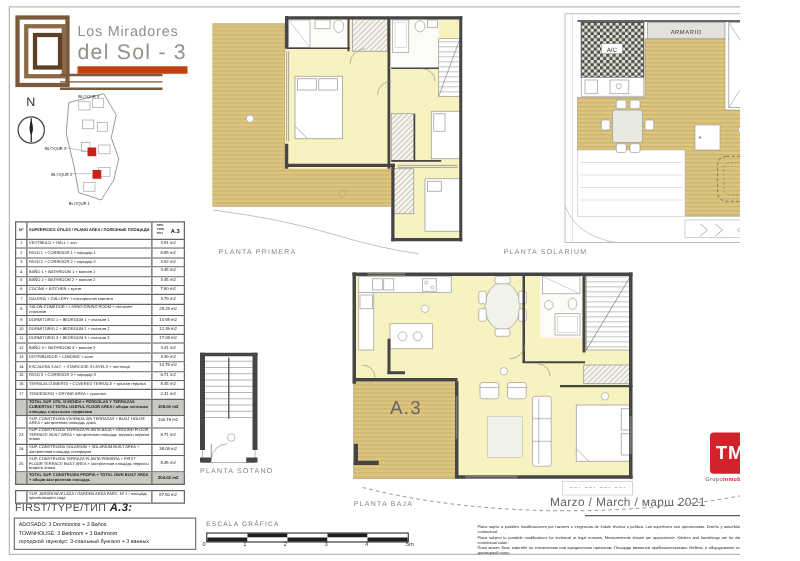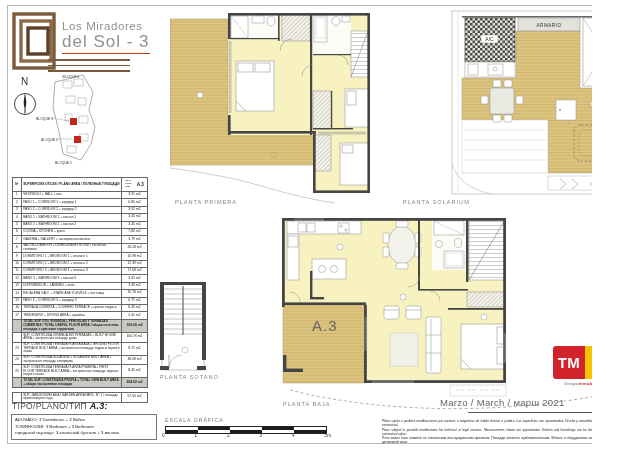--- a/index.html
+++ b/index.html
@@ -4,21 +4,21 @@
 <style>
   html,body{margin:0;padding:0;background:#fff;}
   body{font-family:"Liberation Sans",sans-serif;-webkit-font-smoothing:antialiased;}
   .sheet{position:relative;width:592px;height:449px;background:#fff;overflow:hidden;}
   .abs{position:absolute;}
   .frame{position:absolute;left:7px;top:5px;width:624px;height:437px;border:1px solid #b9b9b3;}
 
   
   .title-block{position:absolute;left:62px;top:20px;color:#93908a;}
   .title-l1{font-size:11.5px;letter-spacing:.6px;}
-  .title-l2{font-size:17px;letter-spacing:1px;border-bottom:1px solid #c2410c;display:inline-block;padding-bottom:1px;}
+  .title-l2{font-size:17px;letter-spacing:1px;border-bottom:6px solid #c2410c;display:inline-block;padding-bottom:1px;}
   .brown-line{position:absolute;left:48px;width:82px;height:1.8px;background:#7a5a3b;}
 
   
   .areas-table{font-size:3.2px;color:#222;line-height:1.15;}
   .t-row{display:flex;border-left:.5px solid #666;border-right:.5px solid #666;border-bottom:.5px solid #666;min-height:6.4px;align-items:stretch;background:#fff;}
   .t-head{border-top:.5px solid #666;font-weight:bold;min-height:13px;}
   .c-num{width:8px;flex:none;border-right:.5px solid #666;display:flex;align-items:center;justify-content:center;}
   .c-desc{flex:1;padding:.6px 1.2px;display:flex;align-items:center;}
   .c-val{width:25px;flex:none;border-left:.5px solid #666;display:flex;align-items:center;justify-content:center;font-size:3.4px;}
   .gray{background:#c9c9c4;font-weight:bold;}
@@ -44,21 +44,21 @@
   .sb-w{background:#fff;}
   .sb-ticks{position:absolute;left:162px;top:433px;width:169px;display:flex;justify-content:space-between;font-size:4.6px;color:#333;}
 
   
   .disclaimer{position:absolute;left:382px;top:419px;width:250px;font-size:3.15px;line-height:1.35;color:#1d1d1d;text-align:justify;}
 
   
   .date-label{position:absolute;left:440px;top:397px;width:190px;text-align:left;font-size:9.5px;color:#66635c;letter-spacing:.3px;}
   .date-line{position:absolute;left:468px;top:412px;width:164px;height:1px;background:#5a5a55;}
   .tm-logo{position:absolute;left:553px;top:346px;display:flex;}
-  .tm-red{width:32px;height:33px;background:#d2232a;border-radius:3px 0 0 3px;display:flex;align-items:center;justify-content:center;color:#fff;font-weight:bold;font-size:15px;letter-spacing:.5px;}
+  .tm-red{width:32px;height:33px;background:#d2232a;border-radius:3px 0 0 3px;display:flex;align-items:center;justify-content:center;color:#fff;font-weight:bold;font-size:15px;letter-spacing:.5px;margin-left:15px;}
   .tm-yellow{width:32px;height:33px;background:#f5c400;border-radius:0 3px 3px 0;position:relative;}
   .tm-circle{position:absolute;left:7px;top:7px;width:19px;height:19px;border-radius:50%;background:#fff;}
   .tm-tagline{position:absolute;left:553px;top:381px;width:64px;text-align:center;font-size:4.4px;font-weight:bold;letter-spacing:.2px;}
   .tag-gray{color:#8b8b87;}
   .tag-red{color:#d2232a;}
 </style>
 </head>
 <body>
 
 <div class="sheet">
@@ -262,21 +262,21 @@
         </div>
       </div>
     <div class="t-row garden-row">
       <div class="c-num"></div>
       <div class="c-desc">SUP. JARDÍN NIVELADA / GARDEN AREA PARC. Nº 1 / площадь прилегающего сада</div>
       <div class="c-val">57.50 m2</div>
     </div>
   </div>
 
   <div class="tipo-heading">
-    <span>TIPO/PLANO/ТИП</span>
+    <span>FIRST/TYPE/ТИП</span>
     <b>A.3:</b>
   </div>
   <div class="tipo-box">
     <div>ADOSADO: 3 Dormitorios + 3 Baños</div>
     <div>TOWNHOUSE: 3 Bedroom + 3 Bathroom</div>
     <div>городской таунхаус: 3-спальный бунгало + 3 ванных</div>
   </div>
 
   <svg class="abs" style="left:170px;top:5px" width="200" height="200" viewBox="0 0 200 200">
     <path d="M0,14 H58 V128 H150 V160 H0 Z" fill="url(#deckH)" stroke="#a59a77" stroke-width="0.6"></path>

